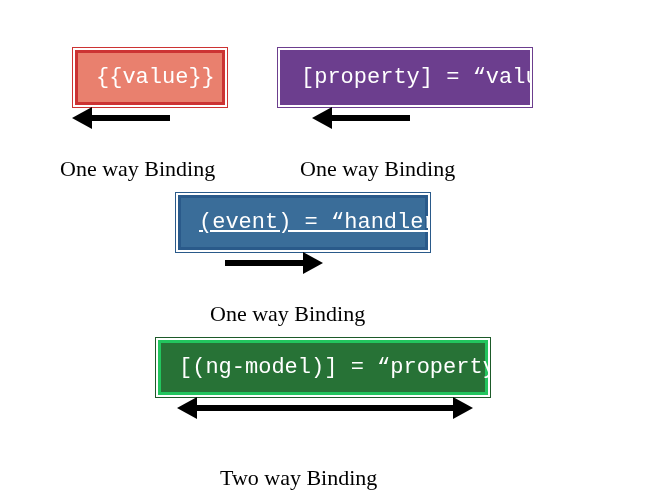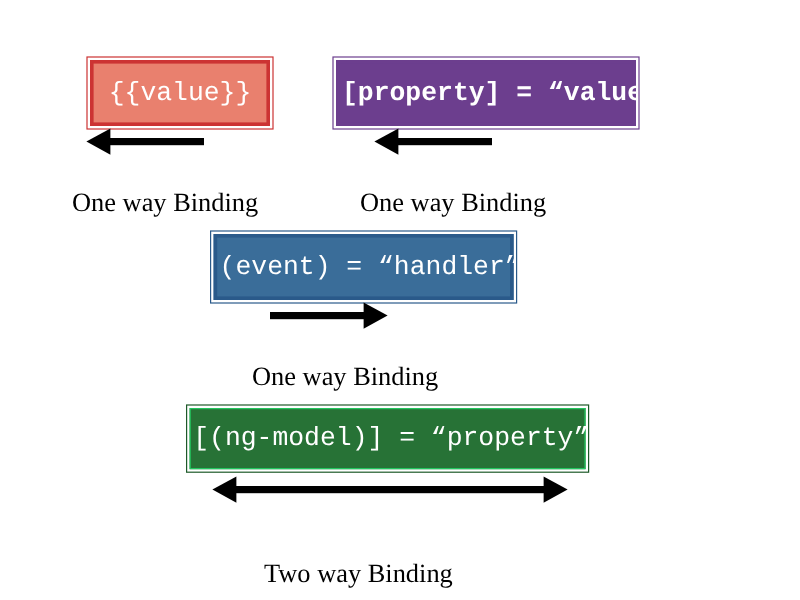--- a/index.html
+++ b/index.html
@@ -6,62 +6,61 @@
     margin: 0;
     padding: 0;
     width: 667px;
     height: 500px;
     background: #ffffff;
     font-family: Georgia, 'Times New Roman', serif;
     position: relative;
   }
   .box {
     position: absolute;
-    padding: 12px 2px;
+    padding: 12px 18px;
     color: #fff;
     font-size: 22px;
     font-family: 'Courier New', monospace;
-    text-align: center;
     box-sizing: border-box;
     white-space: nowrap;
   }
   .box-interp {
     left: 75px;
     top: 50px;
     width: 150px;
     background: #e9806e;
     border: 3px solid #cc3333;
     outline: 1px solid #cc3333;
     outline-offset: 2px;
   }
   .box-prop {
     left: 280px;
     top: 50px;
     width: 250px;
     background: #6c3e8e;
     border: 3px solid #6c3e8e;
     outline: 1px solid #6c3e8e;
     outline-offset: 2px;
-    font-weight: bold;
   }
   .box-event {
     left: 178px;
     top: 195px;
     width: 250px;
     background: #3a6d99;
     border: 3px solid #2a5a8a;
     outline: 1px solid #2a5a8a;
     outline-offset: 2px;
+    text-decoration: underline;
   }
   .box-model {
     left: 158px;
     top: 340px;
     width: 330px;
     background: #277236;
-    border: 1px solid #22c55e;
+    border: 3px solid #22c55e;
     outline: 1px solid #1d5a29;
     outline-offset: 2px;
   }
   .label {
     position: absolute;
     font-size: 22px;
     color: #000;
     font-family: Georgia, 'Times New Roman', serif;
     margin-top: 28px;
   }

